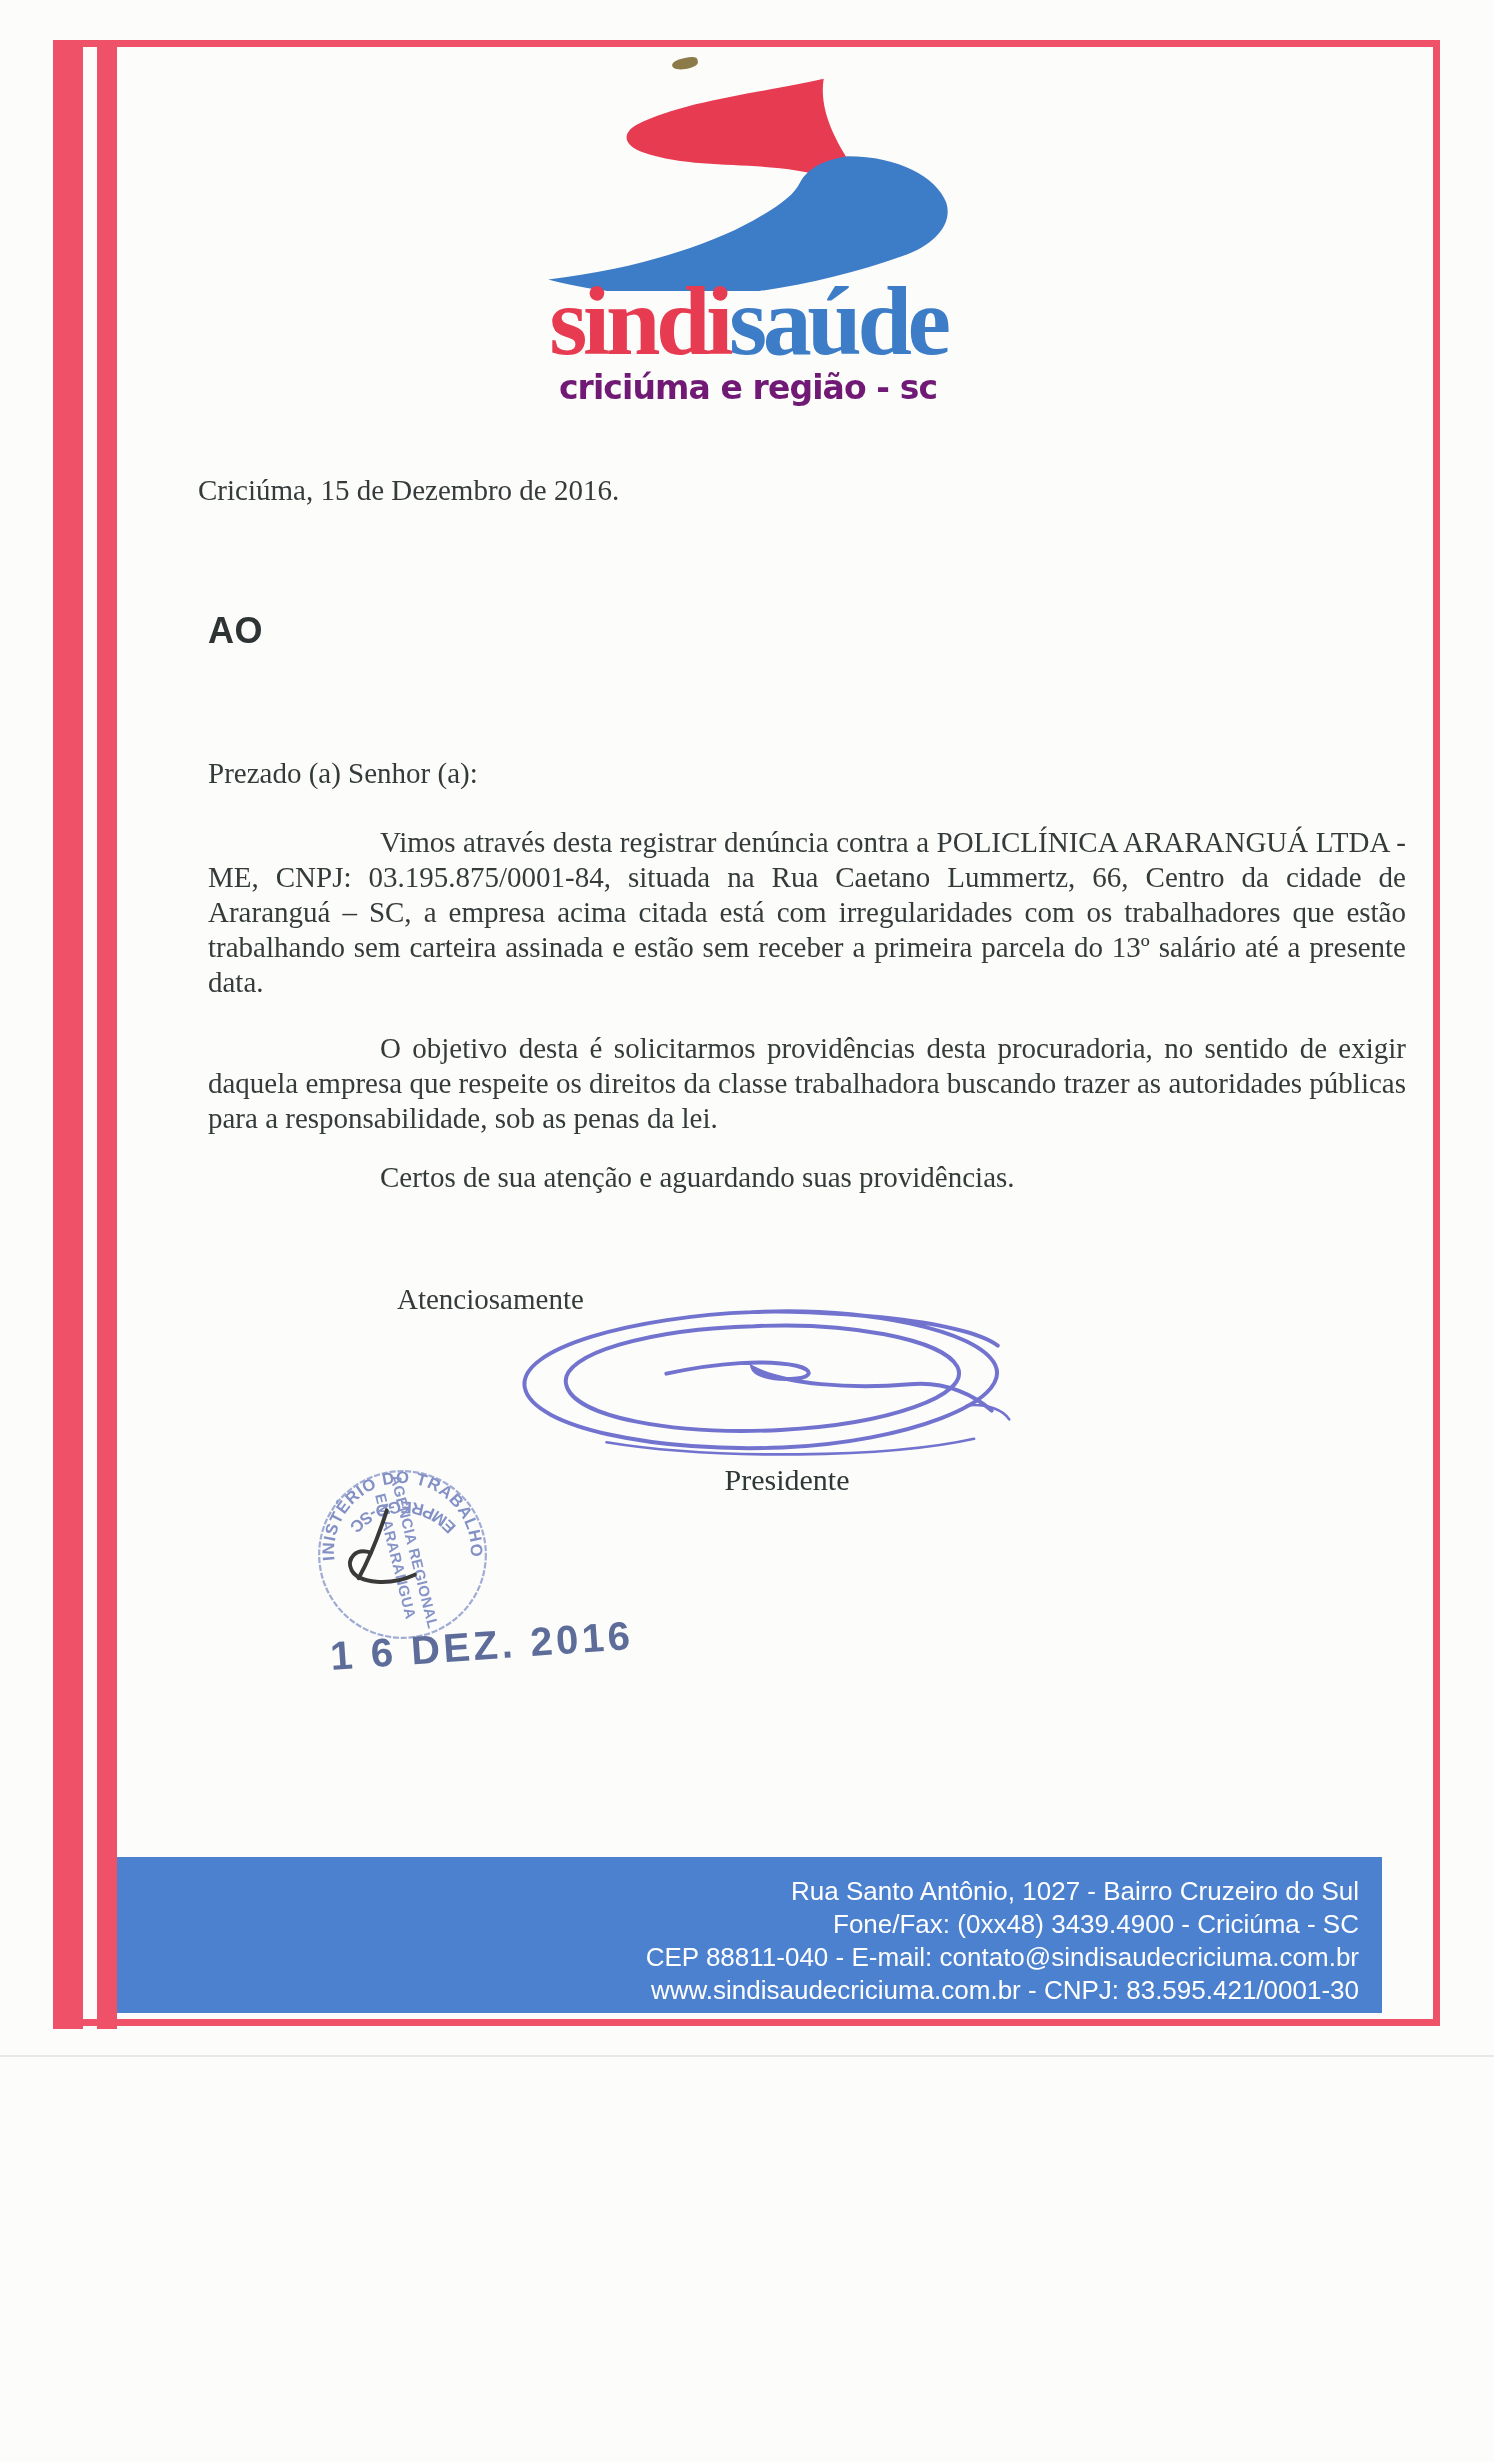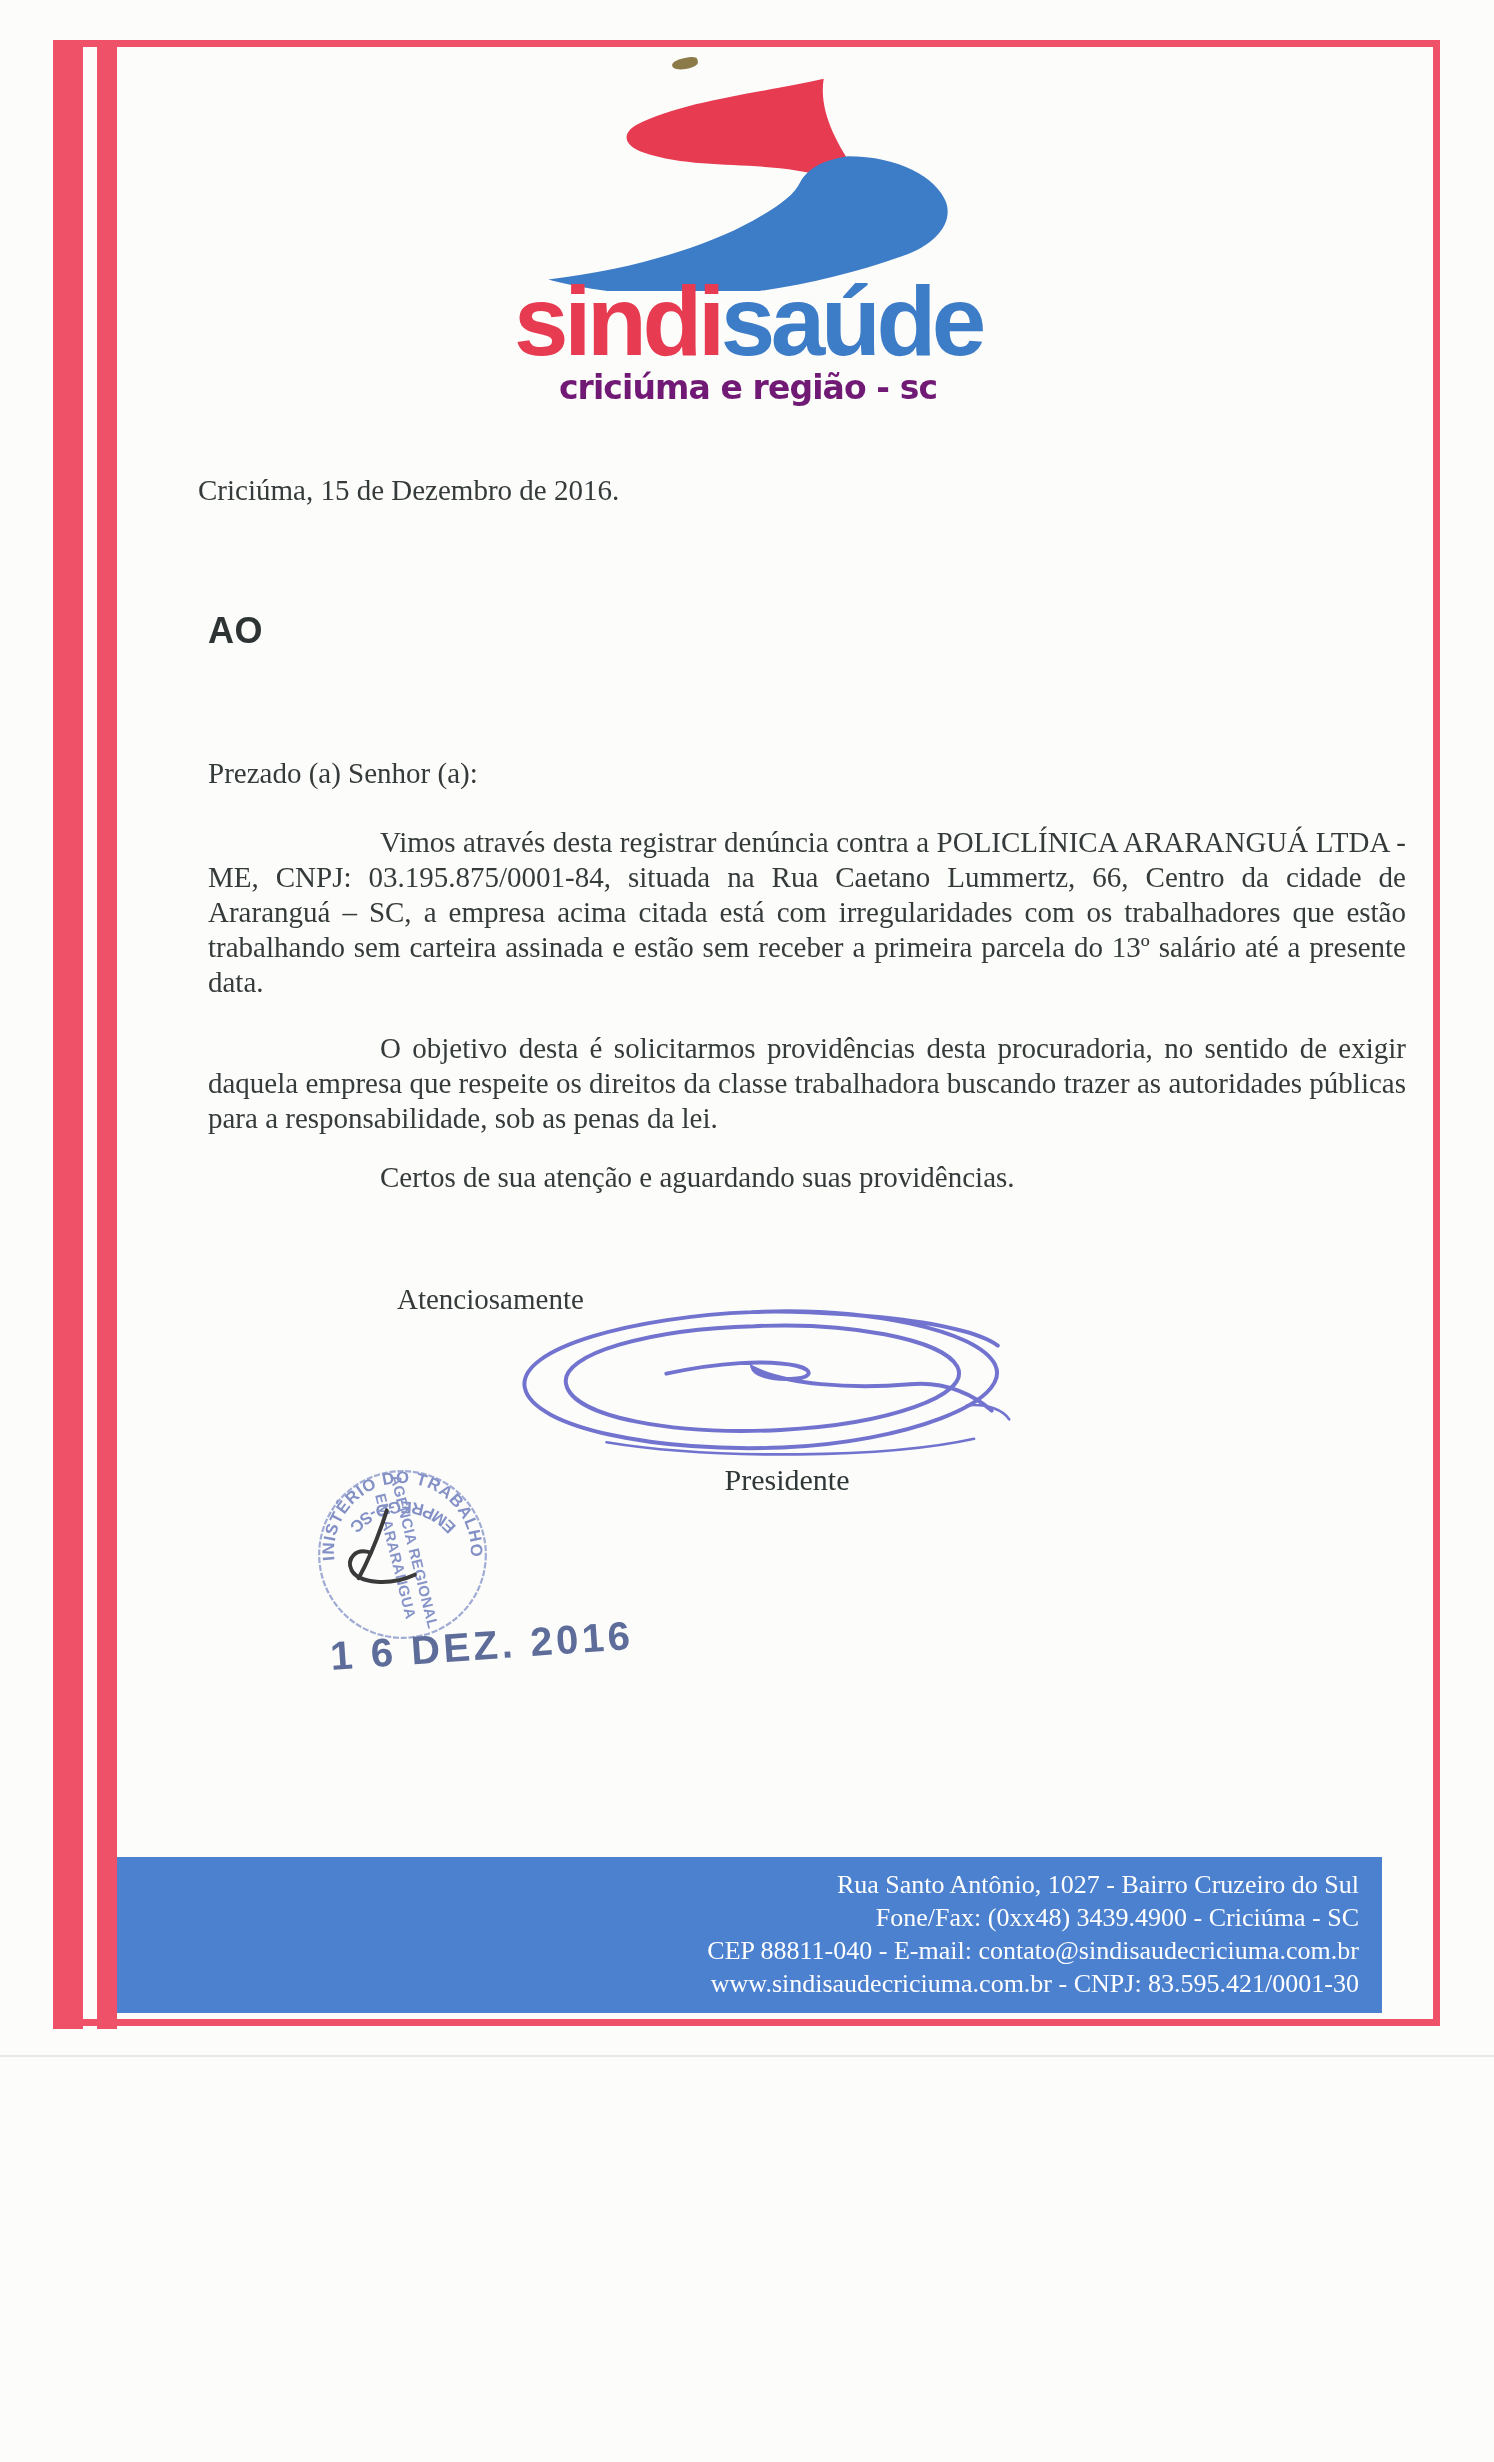--- a/index.html
+++ b/index.html
@@ -20,21 +20,21 @@
   .frame-bottom{left:53px;top:2019px;width:1387px;height:7px;}
   .stripe-thick{left:53px;top:40px;width:30px;height:1989px;}
   .stripe-thin{left:97px;top:40px;width:20px;height:1989px;}
 
   
   .logo-swoosh{left:528px;top:69px;width:440px;height:222px;}
   .speck{left:672px;top:58px;width:26px;height:11.4px;background:#8c7a49;
          border-radius:60% 40% 50% 60%;transform:rotate(-10deg);}
   .wordmark{
     left:396px;top:274px;width:704px;text-align:center;
-    font-family:Liberation Sans, sans-serif;font-weight:bold;
+    font-family:Liberation Serif, serif;font-weight:bold;
     font-size:98px;line-height:95px;letter-spacing:-4.4px;white-space:nowrap;
   }
   .wordmark .red{color:#e73b52;}
   .wordmark .blue{color:#3d7cc7;}
   .tagline{
     left:396px;top:368px;width:704px;text-align:center;
     font-family:"DejaVu Sans", sans-serif;font-weight:bold;
     font-size:33px;color:#701a75;letter-spacing:-0.9px;
   }
 
@@ -77,23 +77,23 @@
     left:332px;top:1634px;
     font-family:"Liberation Sans", sans-serif;font-weight:bold;
     font-size:40px;color:#5d6c99;letter-spacing:3.5px;
     transform:rotate(-4deg);transform-origin:left bottom;white-space:nowrap;
   }
 
   
   .footer-bar{
     left:117px;top:1857px;width:1265px;height:156px;
     background:#4c81d0;box-sizing:border-box;
-    padding:11px 23px 0 0;
+    padding:18px 23px 0 0;
     text-align:right;
-    font-family:Liberation Serif, serif;
+    font-family:Liberation Sans, sans-serif;
     font-size:26px;line-height:33px;color:#ffffff;
   }
   .scan-edge{left:0;top:2055px;width:1494px;height:1.8px;background:#e8e9e6;}
 </style>
 </head>
 <body>
 
 <div class="page">
 
   <div class="abs rule frame-top"></div>

